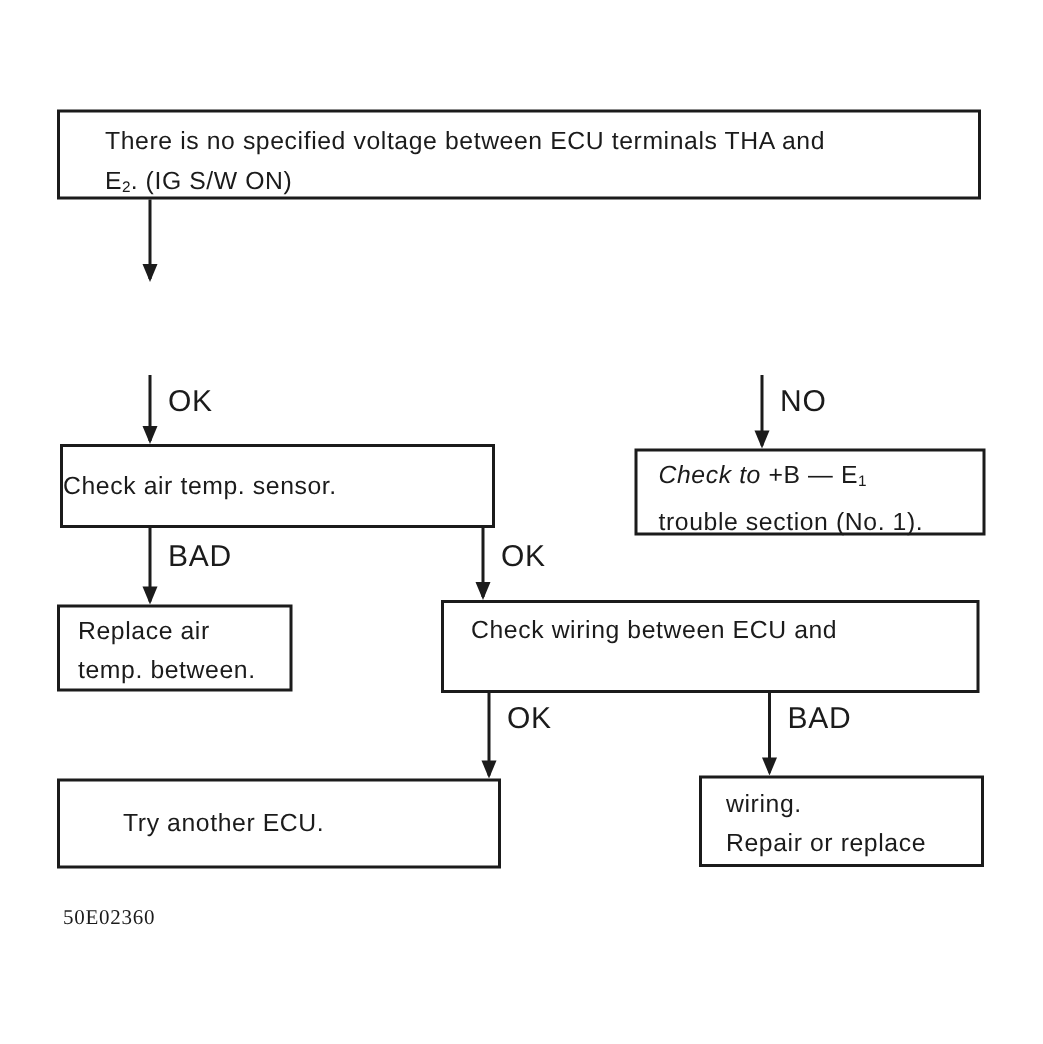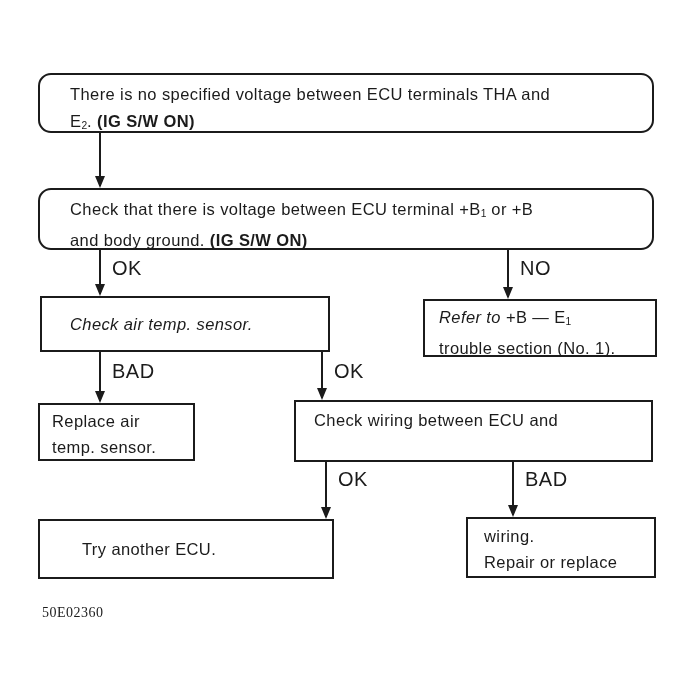--- a/index.html
+++ b/index.html
@@ -16,41 +16,41 @@
   }
   .node {
     position: absolute;
     box-sizing: border-box;
     border: 2px solid var(--ink);
     background: #ffffff;
     font-size: 16.5px;
     letter-spacing: 0.4px;
     line-height: 27px;
   }
-  .node.twoline { padding: 6px 31px 0 30px; border-radius: 13px; }
+  .node.twoline { padding: 6px 31px 0 30px; }
   .node.single  { display: flex; align-items: center; }
   .vline {
     position: absolute;
     width: 2px;
     background: var(--ink);
   }
   .arrowhead {
     position: absolute;
     width: 0; height: 0;
     border-left: 5px solid transparent;
     border-right: 5px solid transparent;
     border-top: 12px solid var(--ink);
   }
   .edge-label {
     position: absolute;
     font-size: 20px;
     letter-spacing: 0.5px;
   }
   sub { font-size: 0.62em; vertical-align: -0.2em; letter-spacing: 0; }
-  b { font-weight: bold; }
+  b { font-weight: normal; }
   i { font-style: italic; }
   .code {
     position: absolute;
     font-family: "Liberation Serif", serif;
     font-size: 14px;
     letter-spacing: 0.5px;
   }
 </style>
 </head>
 <body style="background: rgb(255, 255, 255);">
@@ -58,53 +58,49 @@
 <div class="canvas">
 
   <div class="node twoline" style="left:38px; top:73px; width:616px; height:60px;">
     <div><span>There is no specified voltage between ECU terminals THA and</span></div>
     <div><span>E</span><sub>2</sub><span>. </span><b>(IG S/W ON)</b></div>
   </div>
 
   <div class="vline" style="left:99px; top:133px; height:53px;"></div>
   <div class="arrowhead" style="left:95px; top:176px;"></div>
 
-  <div class="node twoline" style="left:38px; top:188px; width:616px; height:62px;">
-    <div><span>Check that there is voltage between ECU terminal +B</span><sub>1</sub><span> or +B</span></div>
-    <div><span>and body ground. </span><b>(IG S/W ON)</b></div>
-  </div>
 
   <div class="vline" style="left:99px; top:250px; height:44px;"></div>
   <div class="arrowhead" style="left:95px; top:284px;"></div>
   <div class="edge-label" style="left:112px; top:257px;">OK</div>
 
   <div class="vline" style="left:507px; top:250px; height:47px;"></div>
   <div class="arrowhead" style="left:503px; top:287px;"></div>
   <div class="edge-label" style="left:520px; top:257px;">NO</div>
 
-  <div class="node single" style="left:40px; top:296px; width:290px; height:56px; padding-left:28px;font-style:italic;">
+  <div class="node single" style="left:40px; top:296px; width:290px; height:56px; ">
     <span>Check air temp. sensor.</span>
   </div>
 
   <div class="node" style="left:423px; top:299px; width:234px; height:58px; padding:3px 8px 0 14px; line-height:26px;">
-    <div><i>Refer to</i><span> +B — E</span><sub>1</sub></div>
+    <div><i>Check to</i><span> +B — E</span><sub>1</sub></div>
     <div><span>trouble section (No. 1).</span></div>
   </div>
 
   <div class="vline" style="left:99px; top:352px; height:49px;"></div>
   <div class="arrowhead" style="left:95px; top:391px;"></div>
   <div class="edge-label" style="left:112px; top:360px;">BAD</div>
 
   <div class="vline" style="left:321px; top:352px; height:46px;"></div>
   <div class="arrowhead" style="left:317px; top:388px;"></div>
   <div class="edge-label" style="left:334px; top:360px;">OK</div>
 
   <div class="node" style="left:38px; top:403px; width:157px; height:58px; padding:3px 0 0 12px; line-height:26px;">
     <div><span>Replace air</span></div>
-    <div><span>temp. sensor.</span></div>
+    <div><span>temp. between.</span></div>
   </div>
 
   <div class="node" style="left:294px; top:400px; width:359px; height:62px; padding:5px 10px 0 18px; line-height:26px;">
     <div><span>Check wiring between ECU and</span></div>
   </div>
 
   <div class="vline" style="left:325px; top:462px; height:55px;"></div>
   <div class="arrowhead" style="left:321px; top:507px;"></div>
   <div class="edge-label" style="left:338px; top:468px;">OK</div>
 

